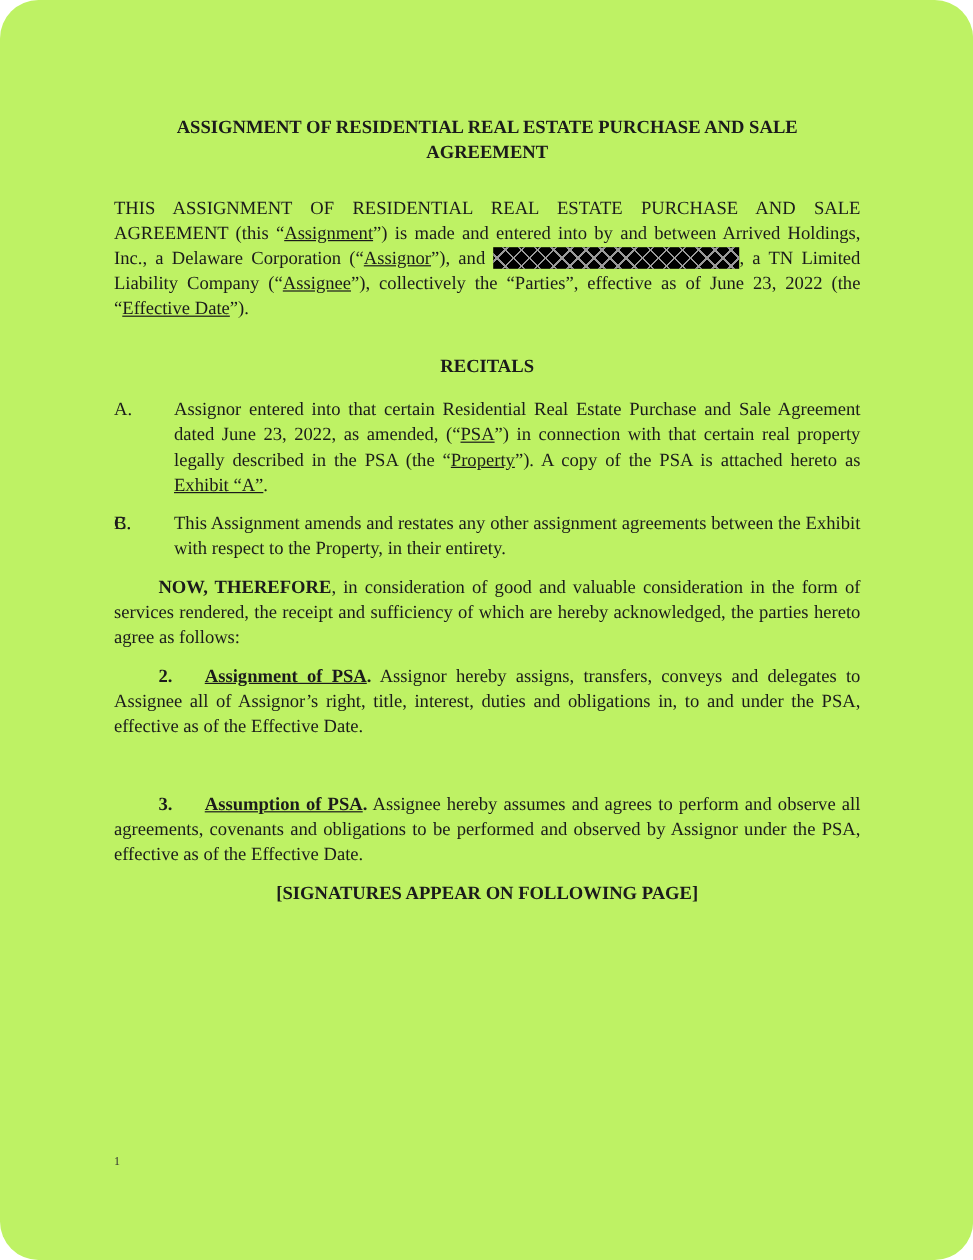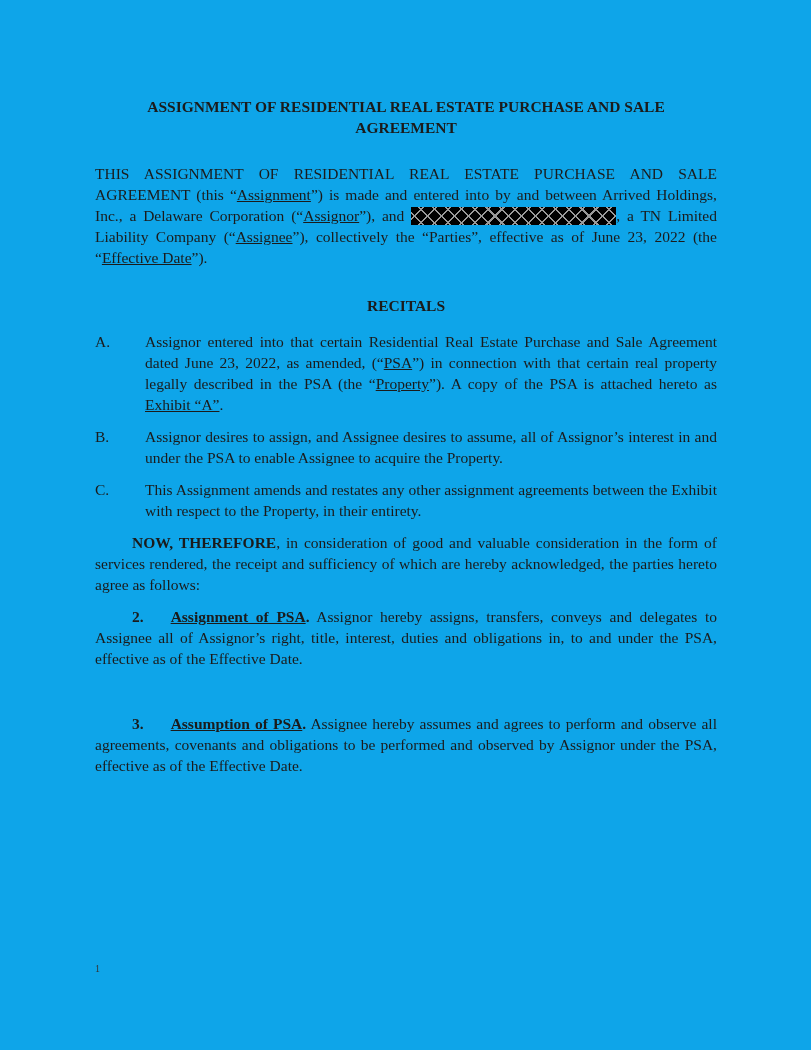--- a/index.html
+++ b/index.html
@@ -9,21 +9,22 @@
     width: 811px; height: 1050px;
     background: #ffffff;
     font-family: "Liberation Serif", "DejaVu Serif", serif;
     color: #1b1b1b;
   }
   .page {
     position: relative;
     width: 811px; height: 1050px;
     padding: 96px 94px 0 95px;
     overflow: hidden;
-    background: #0ea5e9;
+    background: #bef264;
+    border-radius: 32px;
   }
   .doc-title {
     width: 600px;
     margin: 0 auto 25px auto;
     font-size: 15.5px; line-height: 21px;
     font-weight: bold;
     text-align: center;
   }
   .para {
     margin: 0;
@@ -82,28 +83,29 @@
 <div class="page">
 
   <h1 class="doc-title">ASSIGNMENT OF RESIDENTIAL REAL ESTATE PURCHASE AND SALE AGREEMENT</h1>
 
   <p class="para justify intro"><span>THIS ASSIGNMENT OF RESIDENTIAL REAL ESTATE PURCHASE AND SALE AGREEMENT (this “</span><span class="u">Assignment</span><span>”) is made and entered into by and between Arrived Holdings, Inc., a Delaware Corporation (“</span><span class="u">Assignor</span><span>”), and </span><span class="redaction"></span><span>, a TN Limited Liability Company (“</span><span class="u">Assignee</span><span>”), collectively the “Parties”, effective as of June 23, 2022 (the “</span><span class="u">Effective Date</span><span>”).</span></p>
 
   <h2 class="recitals-heading">RECITALS</h2>
 
   <p class="para recital"><span class="recital-label">A.</span><span>Assignor entered into that certain Residential Real Estate Purchase and Sale Agreement dated June 23, 2022, as amended, (“</span><span class="u">PSA</span><span>”) in connection with that certain real property legally described in the PSA (the “</span><span class="u">Property</span><span>”). A copy of the PSA is attached hereto as </span><span class="u">Exhibit “A”</span><span>.</span></p>
 
-  <p class="para recital"><span class="recital-label">B.</span><span>Assignor desires to assign, and Assignee desires to assume, all of Assignor’s interest in and under the PSA to enable Assignee to acquire the Property.</span></p>
+  <p class="para recital"><span class="recital-label">B.</span></p>
 
   <p class="para recital"><span class="recital-label">C.</span><span>This Assignment amends and restates any other assignment agreements between the Exhibit with respect to the Property, in their entirety.</span></p>
 
   <p class="para justify therefore"><span class="b">NOW, THEREFORE</span><span>, in consideration of good and valuable consideration in the form of services rendered, the receipt and sufficiency of which are hereby acknowledged, the parties hereto agree as follows:</span></p>
 
 
   <p class="para justify section section-2"><span class="b">2.</span><span class="tab"></span><span class="bu">Assignment of PSA</span><span class="b">.</span><span> Assignor hereby assigns, transfers, conveys and delegates to Assignee all of Assignor’s right, title, interest, duties and obligations in, to and under the PSA, effective as of the Effective Date.</span></p>
 
   <p class="para justify section section-3"><span class="b">3.</span><span class="tab"></span><span class="bu">Assumption of PSA</span><span class="b">.</span><span> Assignee hereby assumes and agrees to perform and observe all agreements, covenants and obligations to be performed and observed by Assignor under the PSA, effective as of the Effective Date.</span></p>
 
 
+  <p class="sig-line"><span class="bu">[</span><span>SIGNATURES APPEAR ON FOLLOWING PAGE</span><span class="bu">]</span></p>
 
   <div class="page-number">1</div>
 
 </div>
 
 </body></html>

